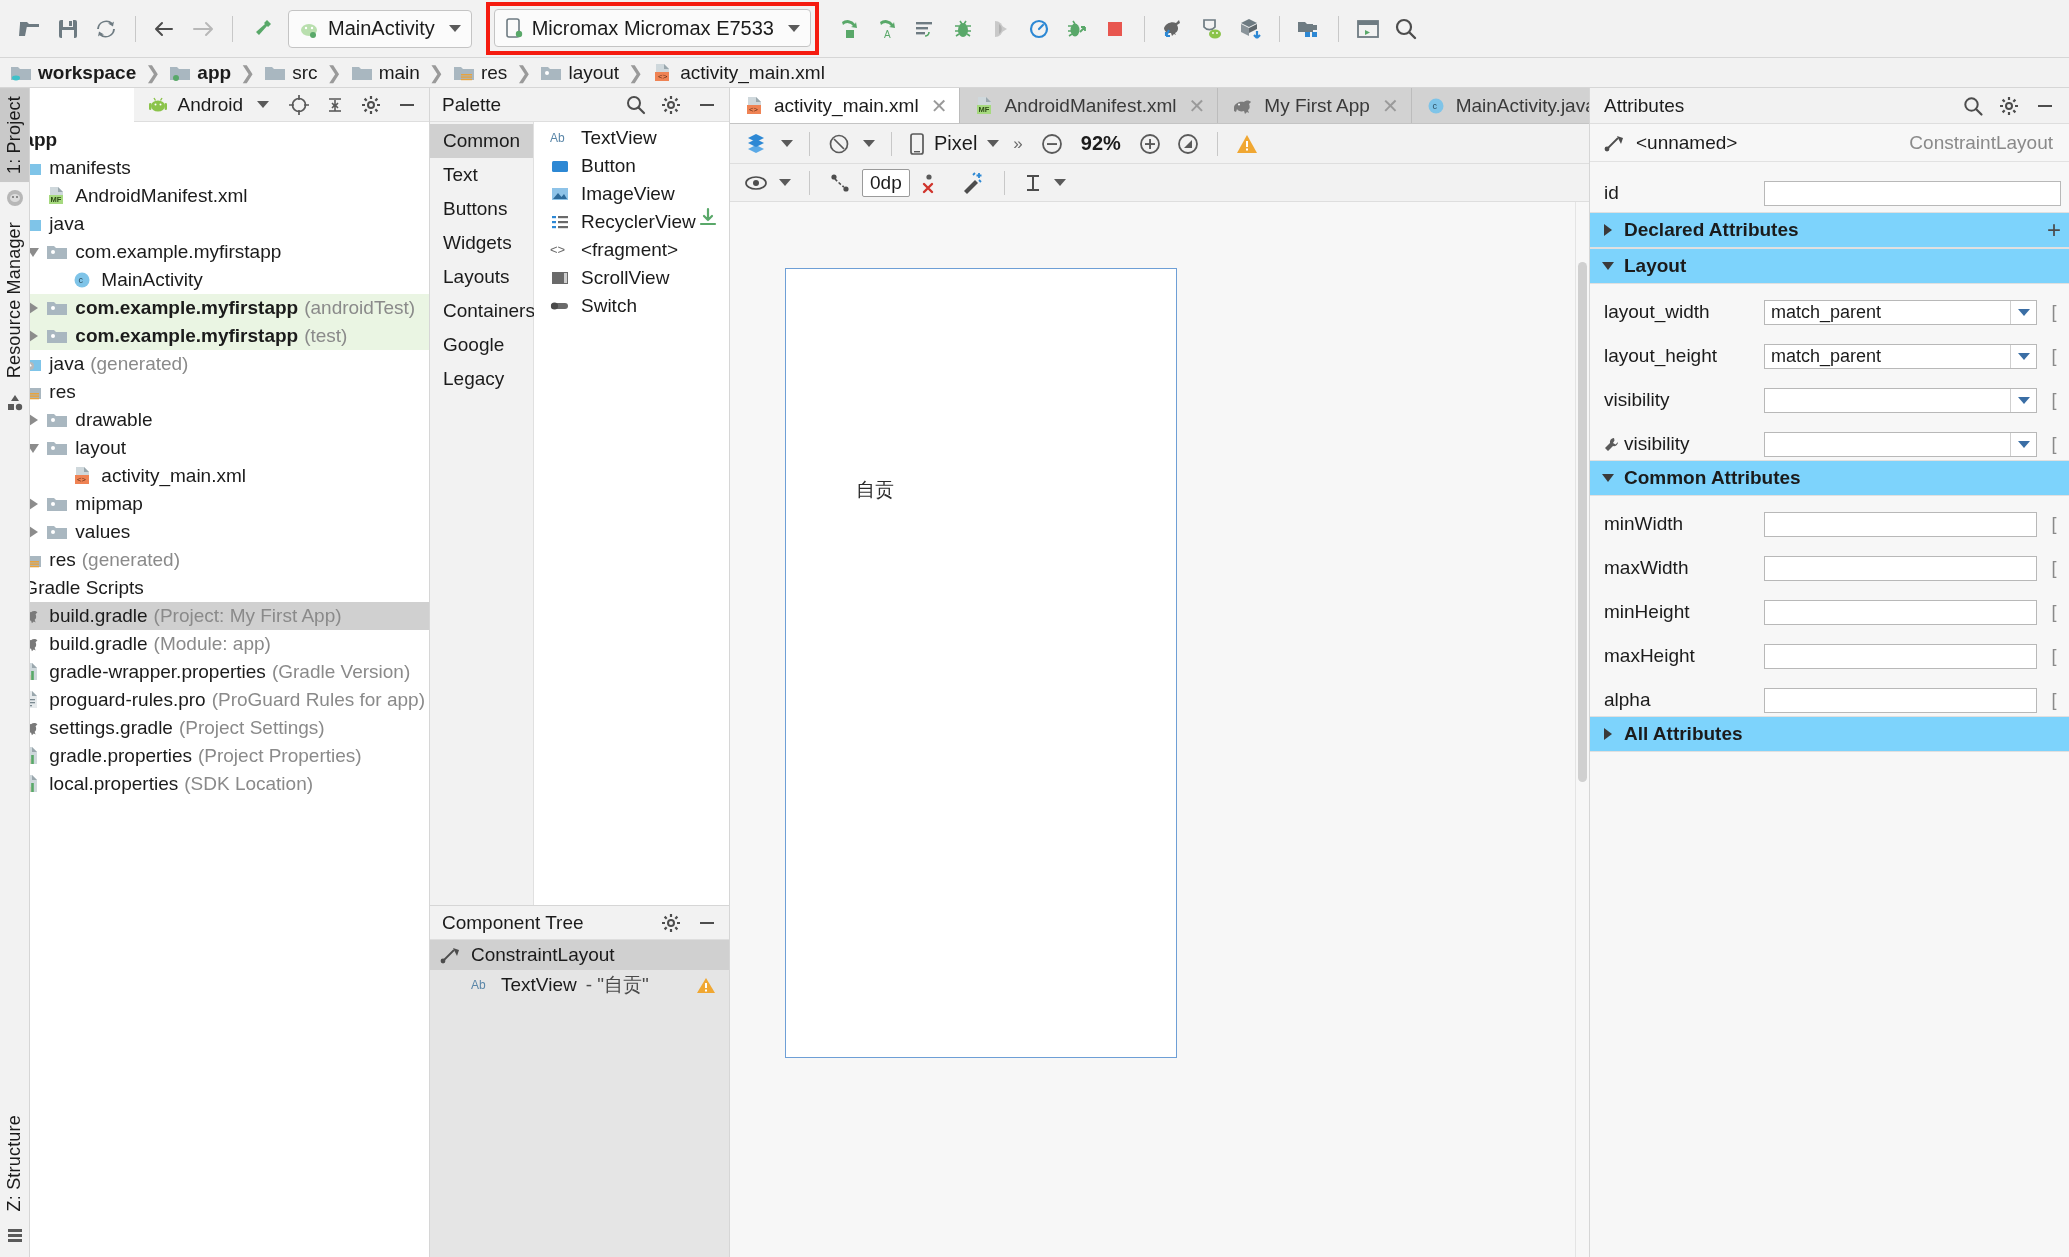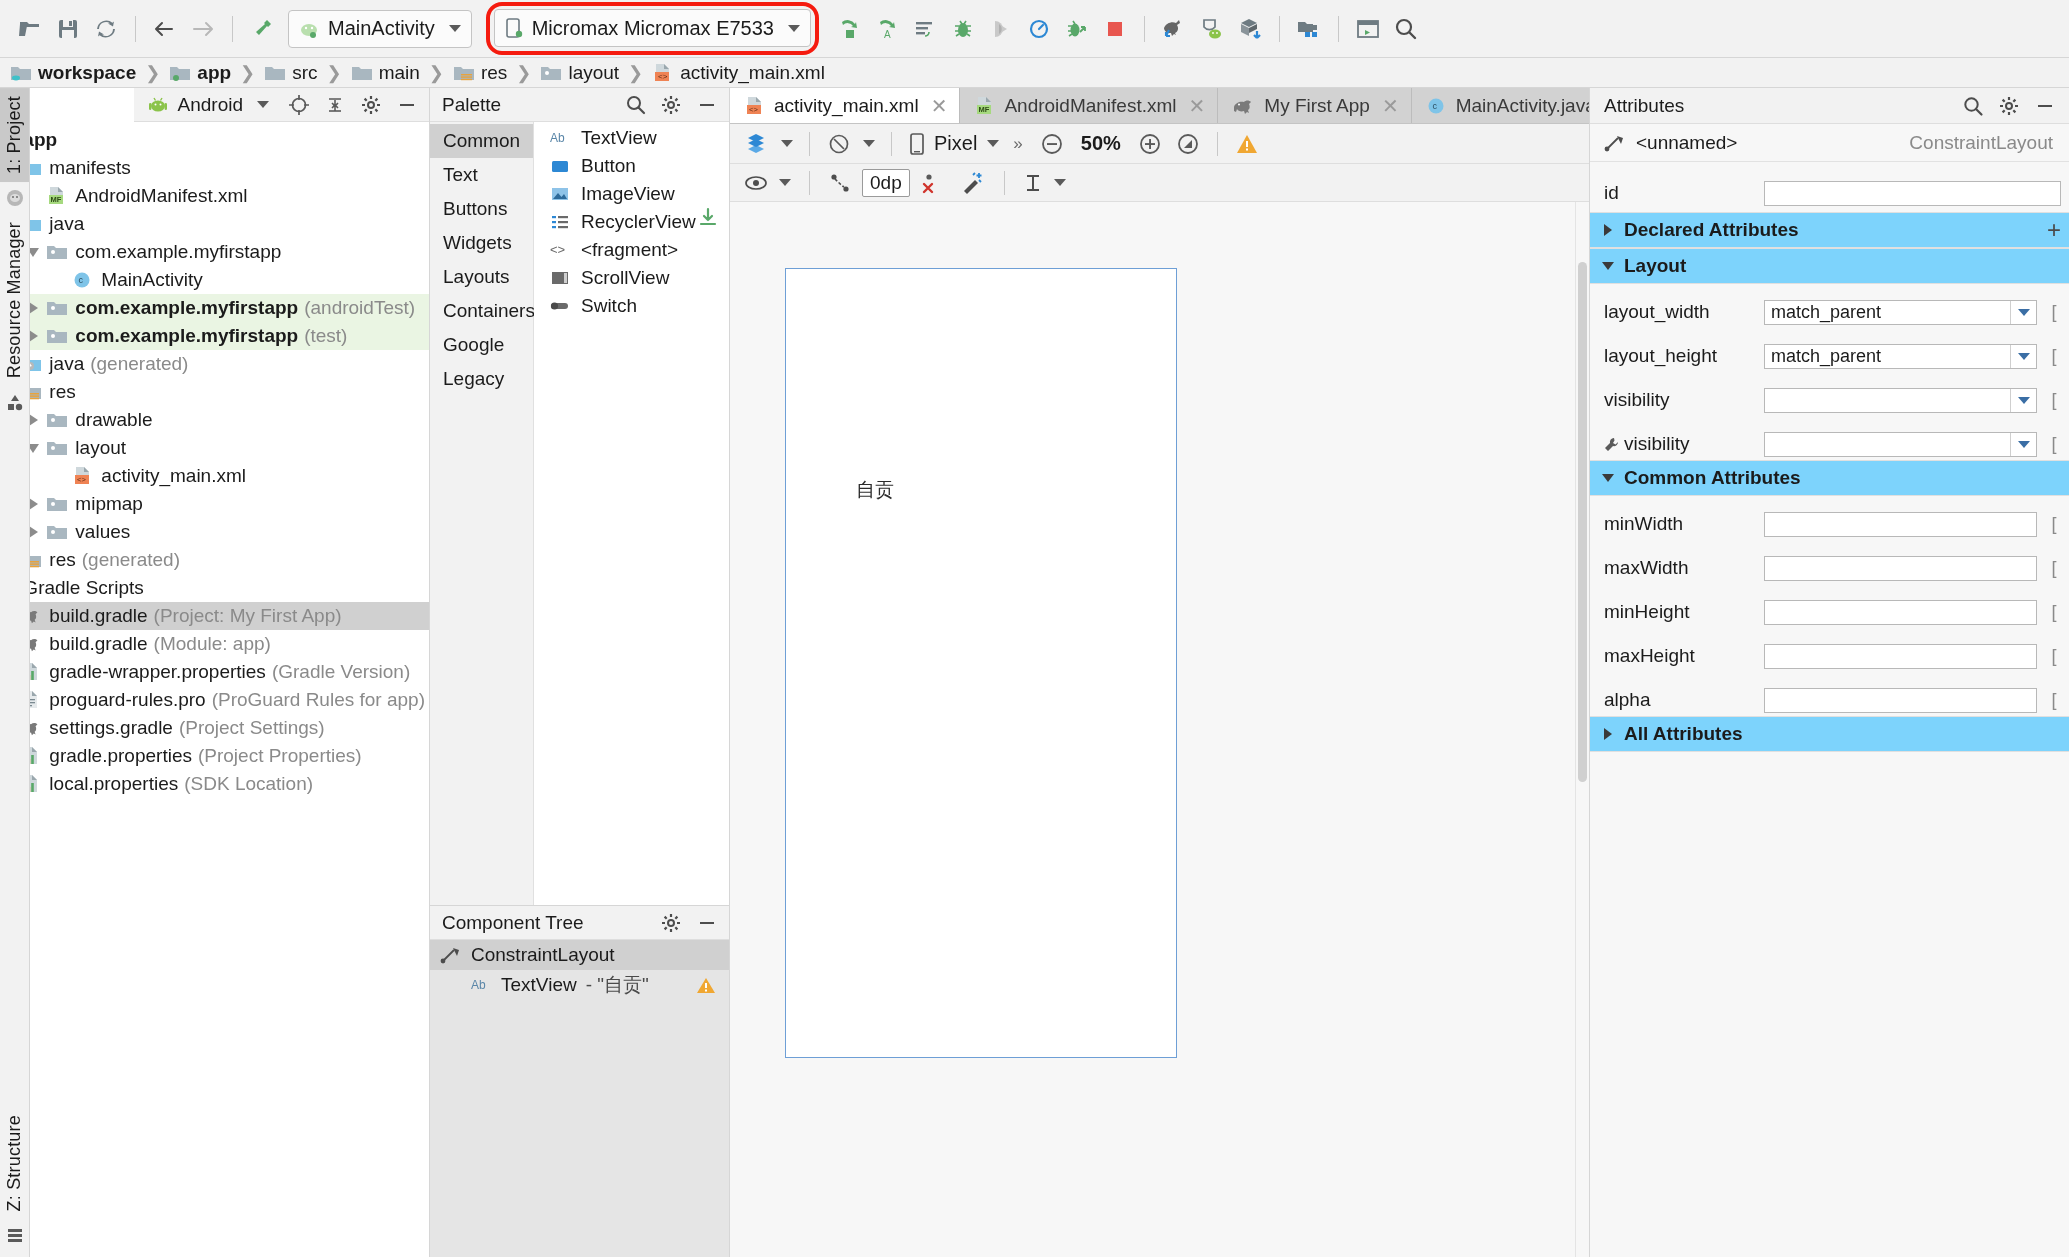--- a/index.html
+++ b/index.html
@@ -44,21 +44,21 @@
   .tb-combo .label { font-size: 20px; color: #1b1b1b; white-space: nowrap; }
   .caret-dn {
     width: 0; height: 0;
     border-left: 6px solid transparent;
     border-right: 6px solid transparent;
     border-top: 7px solid #5a5a5a;
     margin-left: 6px;
   }
   .device-wrap {
     border: 4px solid #f51b0f;
-    border-radius: 16px;
+    border-radius: 0;
     padding: 3px 4px 4px 4px;
     margin-left: 12px;
     display: flex; align-items: center;
   }
   .device-wrap .tb-combo { margin-left: 0; }
 
   
   .breadcrumb {
     height: 30px; min-height: 30px;
     background: #f2f2f2;
@@ -1101,21 +1101,21 @@
         </span>
         <span class="dev-name">Pixel</span>
         <span class="caret-dn"></span>
         <span class="chev2">»</span>
         <span class="d-icon">
           <svg width="26" height="26" viewBox="0 0 26 26">
               <circle cx="13" cy="13" r="9" stroke="#5a5a5a" stroke-width="1.8" fill="none"></circle>
               <rect x="8" y="12.1" width="10" height="1.9" fill="#5a5a5a"></rect>
             </svg>
         </span>
-        <span class="zoom-pct">50%</span>
+        <span class="zoom-pct">92%</span>
         <span class="d-icon">
           <svg width="26" height="26" viewBox="0 0 26 26">
               <circle cx="13" cy="13" r="9" stroke="#5a5a5a" stroke-width="1.8" fill="none"></circle>
               <rect x="8" y="12.1" width="10" height="1.9" fill="#5a5a5a"></rect>
               <rect x="12.1" y="8" width="1.9" height="10" fill="#5a5a5a"></rect>
             </svg>
         </span>
         <span class="d-icon">
           <svg width="26" height="26" viewBox="0 0 26 26">
               <circle cx="13" cy="13" r="9" stroke="#5a5a5a" stroke-width="1.8" fill="none"></circle>

